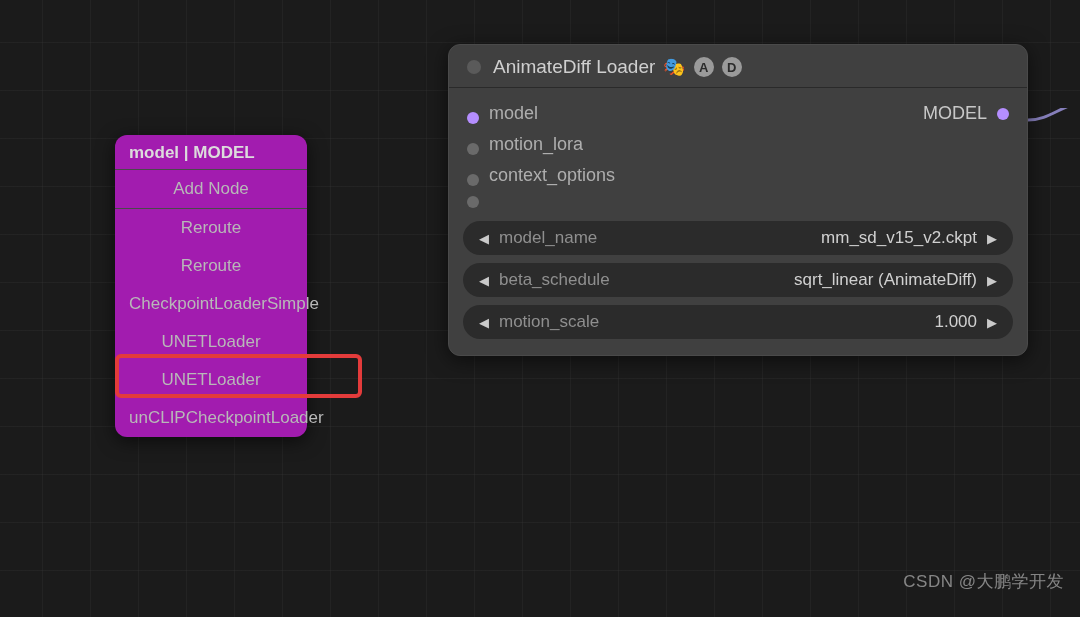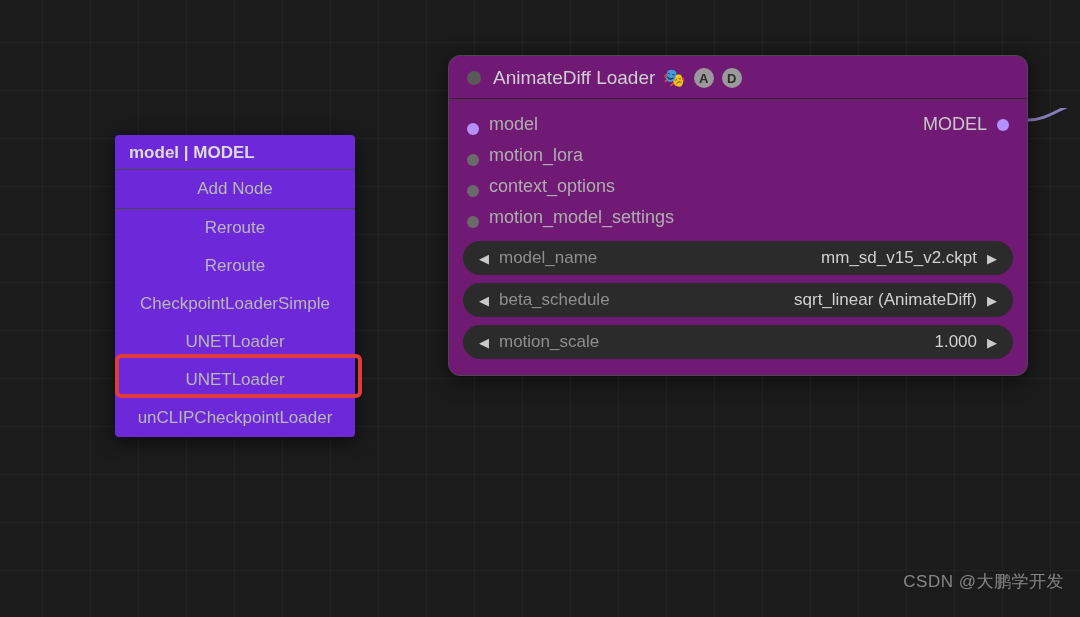--- a/index.html
+++ b/index.html
@@ -24,23 +24,23 @@
         linear-gradient(rgba(60,60,60,0.25) 1px, transparent 1px),
         linear-gradient(90deg, rgba(60,60,60,0.25) 1px, transparent 1px);
       background-size: 48px 48px;
       background-position: -6px -6px;
     }
     
     .context-menu {
       position: absolute;
       left: 115px;
       top: 135px;
-      width: 240px;
-      background: #6d28d9;
-      border-radius: 4px;
+      width: 192px;
+      background: #a21caf;
+      border-radius: 12px;
       box-shadow: 0 4px 18px rgba(0,0,0,0.6);
       z-index: 20;
     }
     .menu-title {
       padding: 8px 14px 6px 14px;
       font-size: 17px;
       font-weight: 600;
       color: #dcdcdc;
     }
     .menu-item {
@@ -66,23 +66,23 @@
       height: 44px;
       border: 4px solid #e33b3b;
       border-radius: 6px;
       z-index: 30;
       pointer-events: none;
     }
     
     .node {
       position: absolute;
       left: 448px;
-      top: 55px;
+      top: 44px;
       width: 580px;
-      background: #701a75;
+      background: #404040;
       border: 1px solid #4a4a4a;
       border-radius: 12px;
       box-shadow: 0 4px 20px rgba(0,0,0,0.55);
       z-index: 10;
     }
     .node-header {
       display: flex;
       align-items: center;
       gap: 12px;
       padding: 11px 18px 9px 18px;
@@ -240,21 +240,20 @@
     <div class="io-row">
       <div class="input-dot gray"></div>
       <span class="io-label">motion_lora</span>
     </div>
     <div class="io-row">
       <div class="input-dot gray"></div>
       <span class="io-label">context_options</span>
     </div>
     <div class="io-row">
       <div class="input-dot gray"></div>
-      <span class="io-label">motion_model_settings</span>
     </div>
 
     <div class="widget">
       <span class="arrow">◀</span>
       <span class="wlabel">model_name</span>
       <span class="wvalue">mm_sd_v15_v2.ckpt</span>
       <span class="arrow">▶</span>
     </div>
     <div class="widget">
       <span class="arrow">◀</span>

